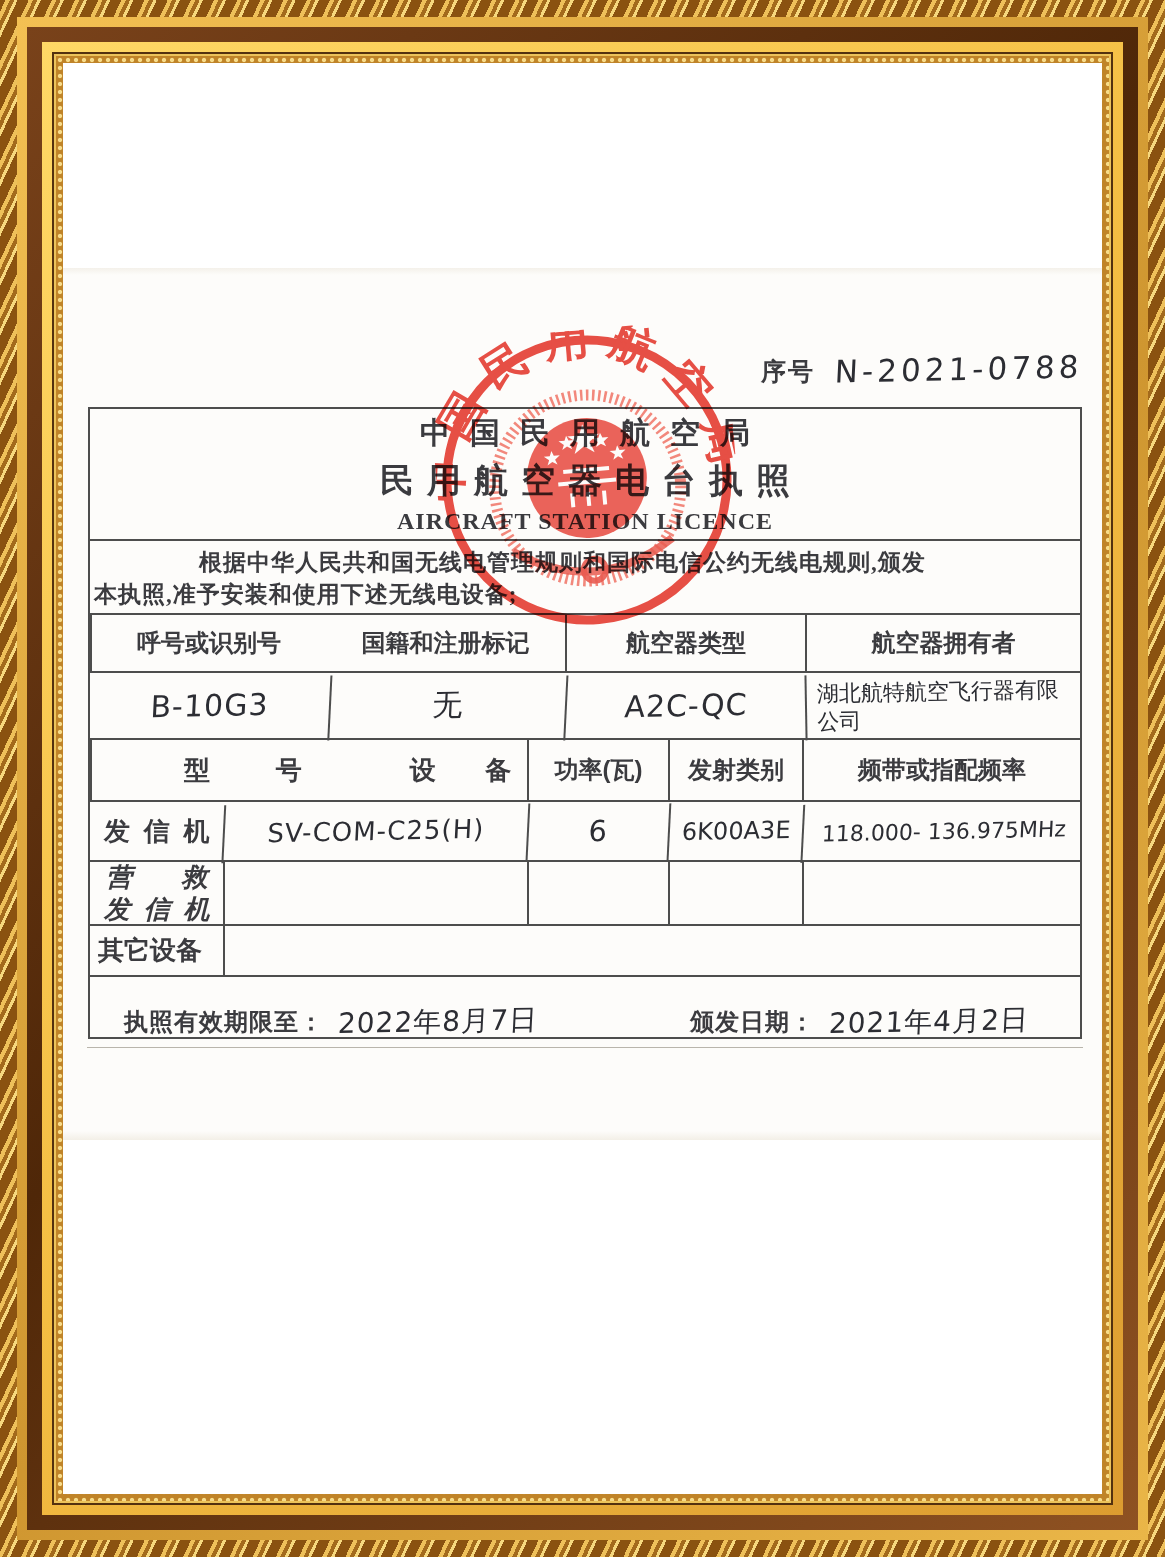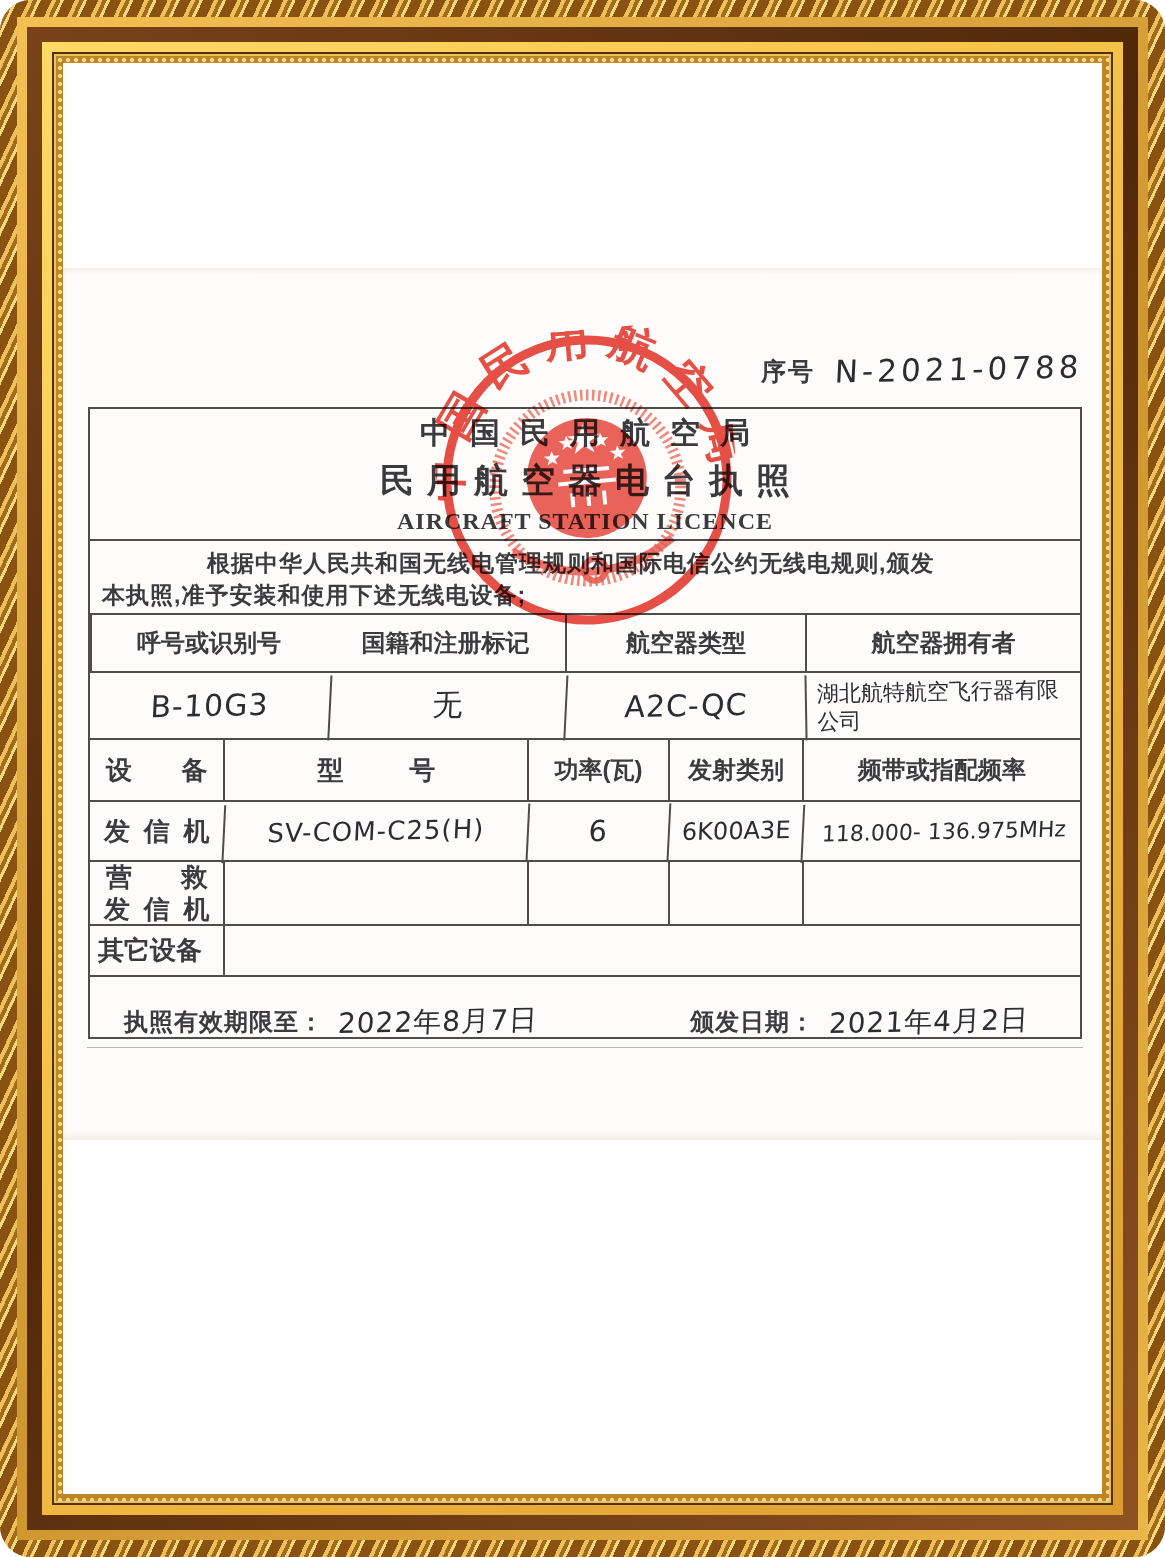--- a/index.html
+++ b/index.html
@@ -1,17 +1,17 @@
 <!DOCTYPE html>
 <html><head>
 <meta charset="utf-8">
 <style>
   * { margin:0; padding:0; box-sizing:border-box; }
   body { background:#ffffff; font-family:"Liberation Sans","DejaVu Sans",sans-serif; }
-  .canvas { position:relative; width:1165px; height:1557px; overflow:hidden;border-radius:31px; }
+  .canvas { position:relative; width:1165px; height:1557px; overflow:hidden; }
 
   
   .f1 { width:100%; height:100%;
         background:#c98c2e;
         background-image:repeating-linear-gradient(115deg,
           #8a5210 0 5px,#eec05a 5px 9px,#a36a1c 9px 13px,#f6d87e 13px 16px,#8a5210 16px 21px);
         padding:17px; }
   .f2 { width:100%; height:100%;
         background:linear-gradient(135deg,#f3c053,#cf9630 55%,#eab648);
         padding:10px; }
@@ -49,21 +49,21 @@
   
   .lic-table { position:absolute; left:25px; top:344px; width:994px;
         border:2px solid #4d4d4d; background:transparent; }
   .trow { display:flex; border-top:2px solid #4d4d4d; position:relative; }
   .trow.first { border-top:none; }
   .cell { border-left:2px solid #4d4d4d; display:flex; align-items:center;
         justify-content:center; overflow:visible; }
   .cell.nol { border-left:none; }
 
   .row-title   { height:130px; flex-direction:column; justify-content:center; align-items:center; display:flex; }
-  .row-preamble{ height:74px; display:block; padding:6px 12px 0 12px; }
+  .row-preamble{ height:74px; display:block; padding:6px 12px 0 4px;font-family:Liberation Serif, serif; }
   .row-reg-head{ height:58px; } .row-reg-val{ height:67px; }
   .row-eq-head { height:62px; } .row-tx{ height:60px; }
   .row-rescue  { height:64px; } .row-other{ height:51px;text-align:right; }
   .row-footer  { height:62px; }
 
   .t-cn1 { font-size:30px; font-weight:bold; letter-spacing:20px; text-indent:20px; color:#3b3b3f; }
   .t-cn2 { font-size:34px; font-weight:bold; letter-spacing:13px; text-indent:13px; color:#3b3b3f; margin-top:4px; }
   .t-en  { font-family:"Liberation Serif","DejaVu Serif",serif; font-size:24px; font-weight:bold;
            letter-spacing:1px; color:#3b3b3f; margin-top:4px; }
 
@@ -81,21 +81,21 @@
   .pad16 { padding:0 16px; } .pad90 { padding:0 92px; } .pad14 { padding:0 14px; }
   .fs26 { font-size:26px; }
 
   .hw-cell { font-size:30px; }
   .hw-owner { font-size:22px; line-height:1.25; transform:rotate(-1deg);
         white-space:normal; text-align:left; padding:2px 10px; letter-spacing:0; }
   .hw-model { font-size:26px; } .hw-power { font-size:29px; }
   .hw-emission { font-size:24px; letter-spacing:0; }
   .hw-freq { font-size:22px; letter-spacing:0; padding-left:4px; }
 
-  .rescue-label { display:flex; flex-direction:column; justify-content:center; width:100%; }
+  .rescue-label { display:flex; flex-direction:column; justify-content:center; width:100%;font-style:italic; }
   .other-label { justify-content:flex-start; padding-left:8px; }
 
   .row-footer .fgroup { position:absolute; top:15px; height:100%; display:flex; align-items:center; }
   .fg1 { left:34px; } .fg2 { left:600px; }
   .f-label { font-size:24px; font-weight:bold; color:#3b3b3f; letter-spacing:1px; }
   .f-value { font-size:28px; margin-left:14px; }
 
   
   .stamp { position:absolute; left:374px; top:267px; width:300px; height:300px;
         mix-blend-mode:multiply; opacity:.88; transform:rotate(-5deg); z-index:5; pointer-events:none; }
@@ -142,25 +142,25 @@
             </div>
 
             <div class="trow row-reg-val">
               <div class="cell nol c-r1 hw hw-cell">B-10G3</div>
               <div class="cell c-r2 hw hw-cell">无</div>
               <div class="cell c-r3 hw hw-cell">A2C-QC</div>
               <div class="cell c-r4 hw hw-owner">湖北航特航空飞行器有限公司</div>
             </div>
 
             <div class="trow row-eq-head">
+              <div class="cell c-e2 head-cell fs26">
+                <span class="spread pad90">型号</span>
+              </div>
               <div class="cell nol c-e1 head-cell fs26">
                 <span class="spread pad16">设备</span>
-              </div>
-              <div class="cell c-e2 head-cell fs26">
-                <span class="spread pad90">型号</span>
               </div>
               <div class="cell c-e3 head-cell">功率(瓦)</div>
               <div class="cell c-e4 head-cell">发射类别</div>
               <div class="cell c-e5 head-cell">频带或指配频率</div>
             </div>
 
             <div class="trow row-tx">
               <div class="cell nol c-e1 head-cell fs26">
                 <span class="spread pad14">发信机</span>
               </div>

